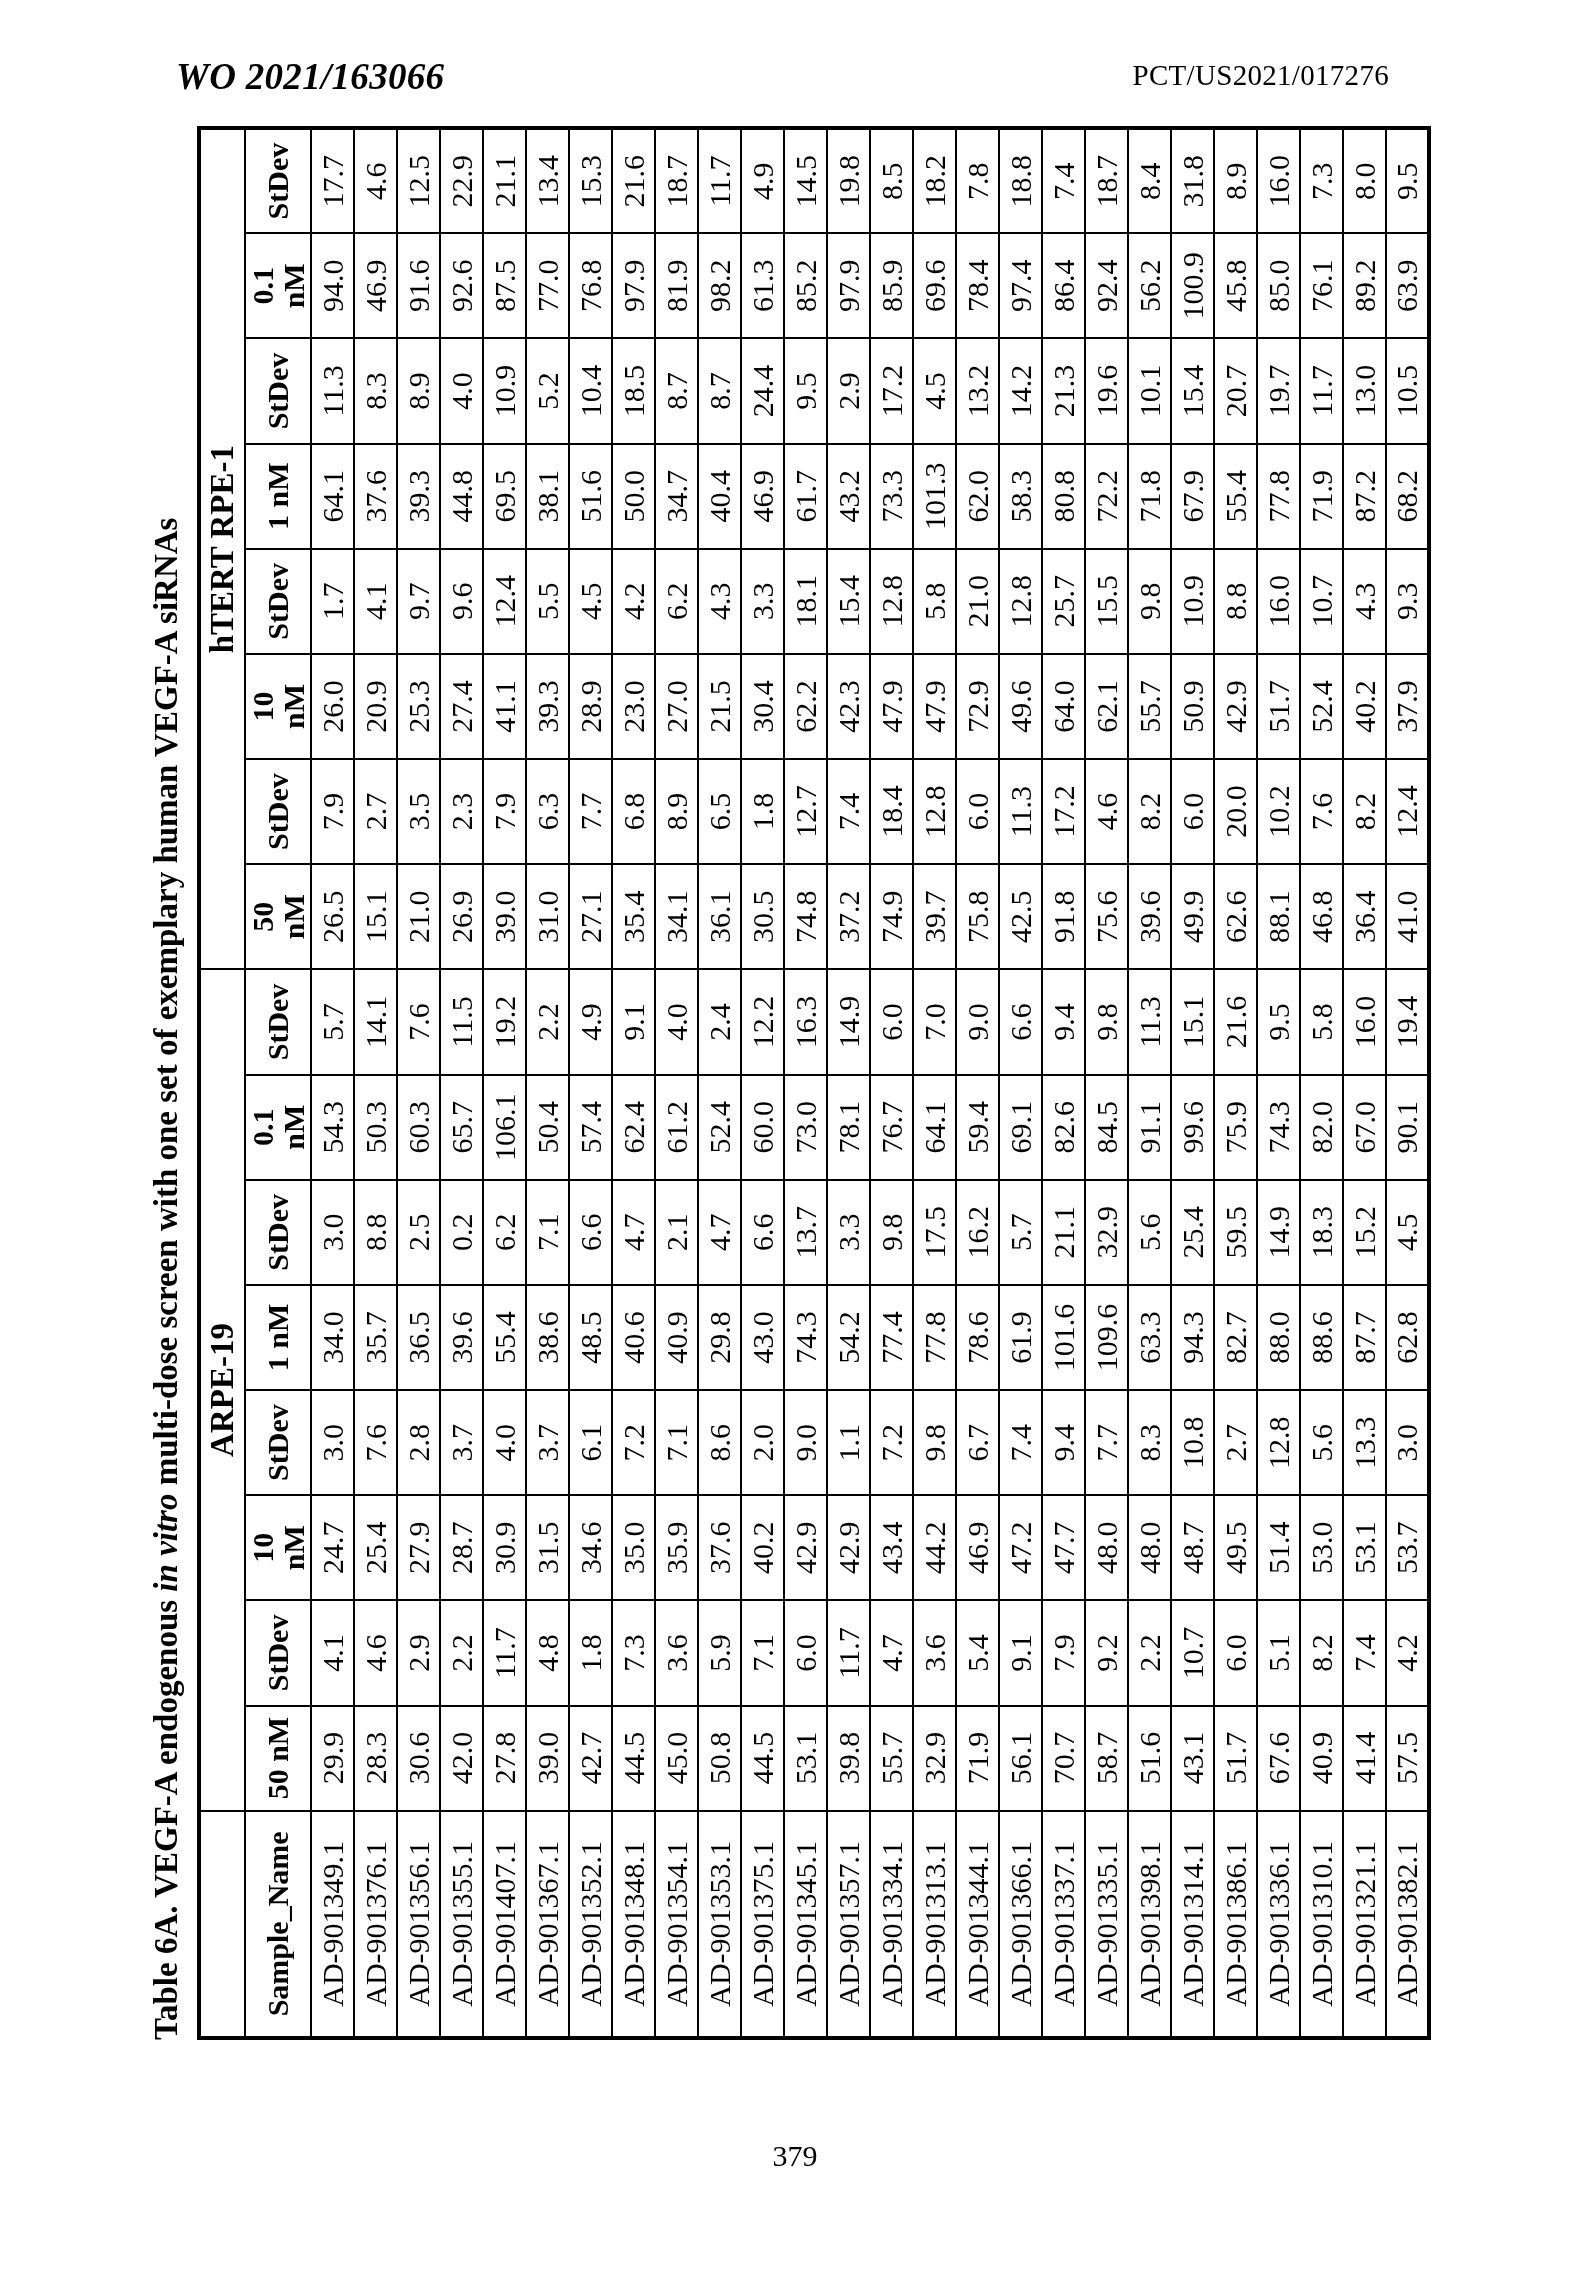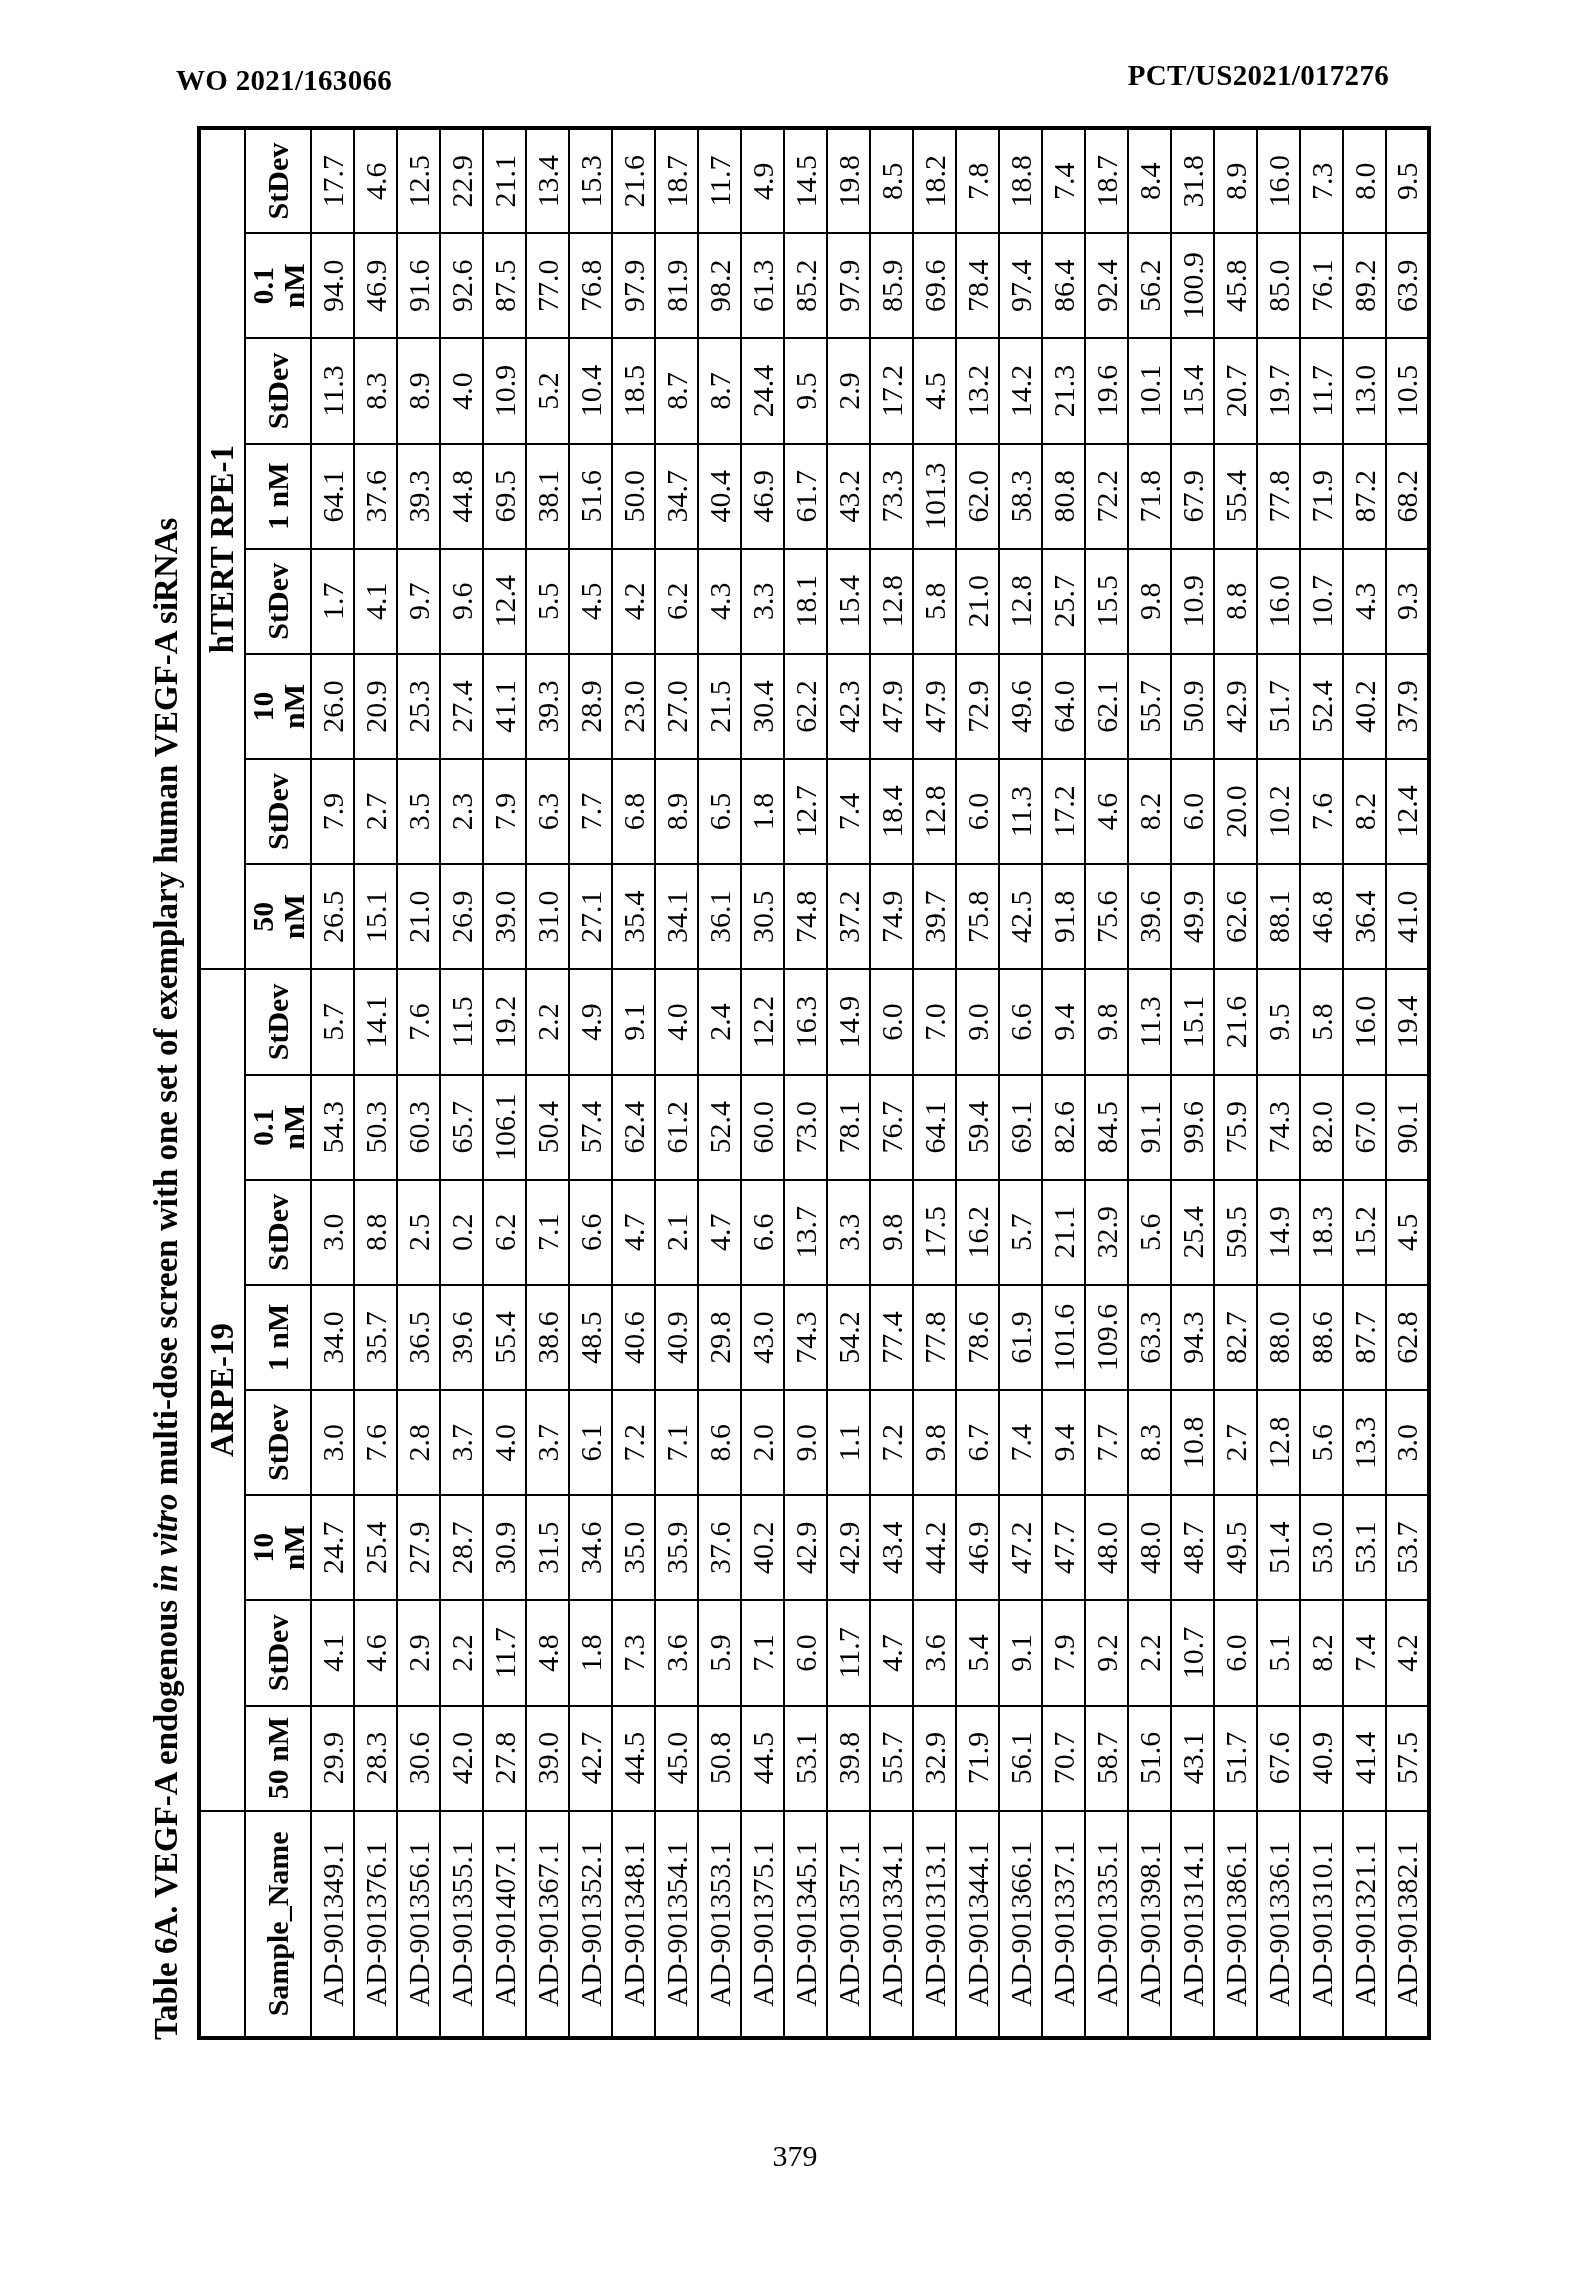--- a/index.html
+++ b/index.html
@@ -12,31 +12,32 @@
     width: 1590px;
     height: 2295px;
     font-family: "Liberation Serif", "DejaVu Serif", serif;
     color: #000;
     overflow: hidden;
   }
 
   .page-header-left {
     position: absolute;
     left: 176px;
-    top: 64px;
-    font-size: 29px;
+    top: 55px;
+    font-size: 37px;
     font-weight: bold;
     letter-spacing: 0.3px;
+    font-style: italic;
   }
   .page-header-right {
     position: absolute;
     right: 201px;
     top: 59px;
     font-size: 29px;
-    font-weight: bold;
+    font-weight: normal;
     letter-spacing: 0.3px;
   }
   .page-number {
     position: absolute;
     top: 2139px;
     left: 0;
     width: 100%;
     text-align: center;
     font-size: 30px;
   }

